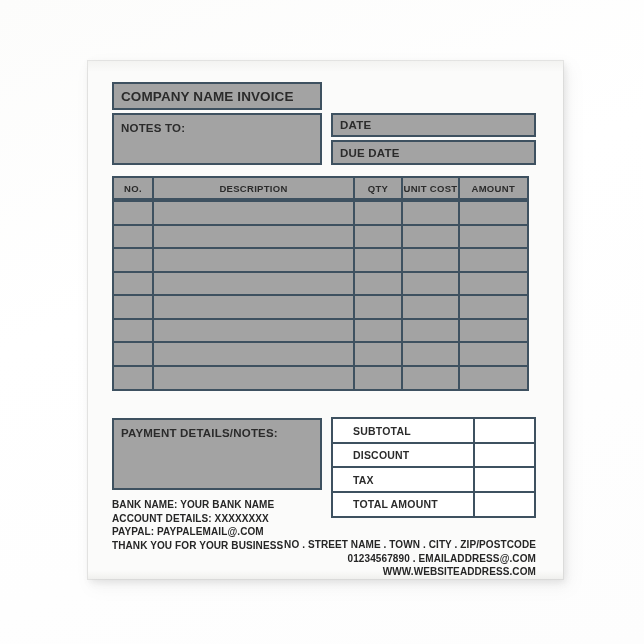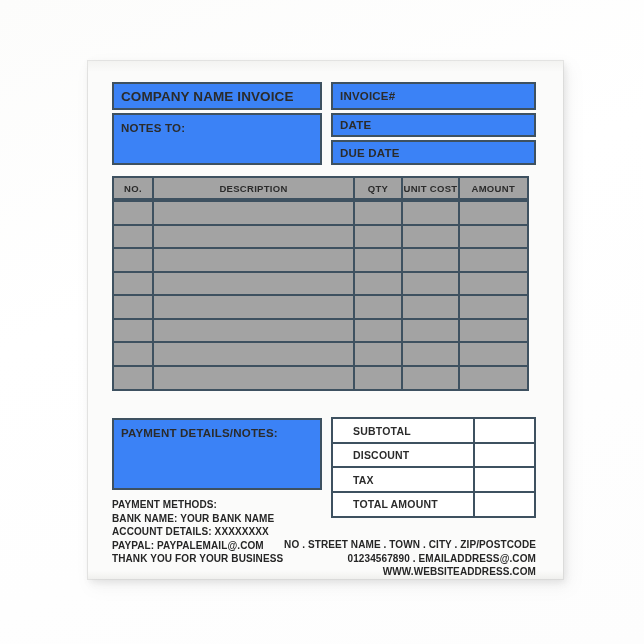--- a/index.html
+++ b/index.html
@@ -70,21 +70,21 @@
     top: 82px;
     width: 424px;
     height: 487px;
     color: #2b2b2b;
   }
 
   .bx {
     position: absolute;
     box-sizing: border-box;
     border: 2.5px solid #3e5160;
-    background: #3b82f6;
+    background: #a3a3a3;
   }
   .bx-label {
     position: absolute;
     left: 7px;
     top: 50%;
     transform: translateY(-50%);
     font-size: 11.5px;
     font-weight: bold;
     letter-spacing: 0.2px;
     white-space: nowrap;
@@ -217,23 +217,20 @@
   <div id="invoice">
 
     <div class="bx" id="hdr-company">
       <span class="bx-label">COMPANY NAME INVOICE</span>
     </div>
 
     <div class="bx" id="hdr-billto">
       <span class="bx-label tl">NOTES TO:</span>
     </div>
 
-    <div class="bx" id="hdr-invno">
-      <span class="bx-label">INVOICE#</span>
-    </div>
 
     <div class="bx" id="hdr-date">
       <span class="bx-label">DATE</span>
     </div>
 
     <div class="bx" id="hdr-duedate">
       <span class="bx-label">DUE DATE</span>
     </div>
 
     <div id="table">
@@ -321,21 +318,20 @@
           <div class="tocell to-label">TAX</div>
           <div class="tocell to-value"></div>
         </div>
         <div class="torow">
           <div class="tocell to-label">TOTAL AMOUNT</div>
           <div class="tocell to-value"></div>
         </div>
       </div>
 
     <div id="foot-left">
-        <span class="fline">PAYMENT METHODS:</span>
         <span class="fline">BANK NAME: YOUR BANK NAME</span>
         <span class="fline">ACCOUNT DETAILS: XXXXXXXX</span>
         <span class="fline">PAYPAL: PAYPALEMAIL@.COM</span>
         <span class="fline">THANK YOU FOR YOUR BUSINESS</span>
       </div>
     <div id="foot-right">
         <span class="fline">NO . STREET NAME . TOWN . CITY . ZIP/POSTCODE</span>
         <span class="fline">01234567890 . EMAILADDRESS@.COM</span>
         <span class="fline">WWW.WEBSITEADDRESS.COM</span>
       </div>

